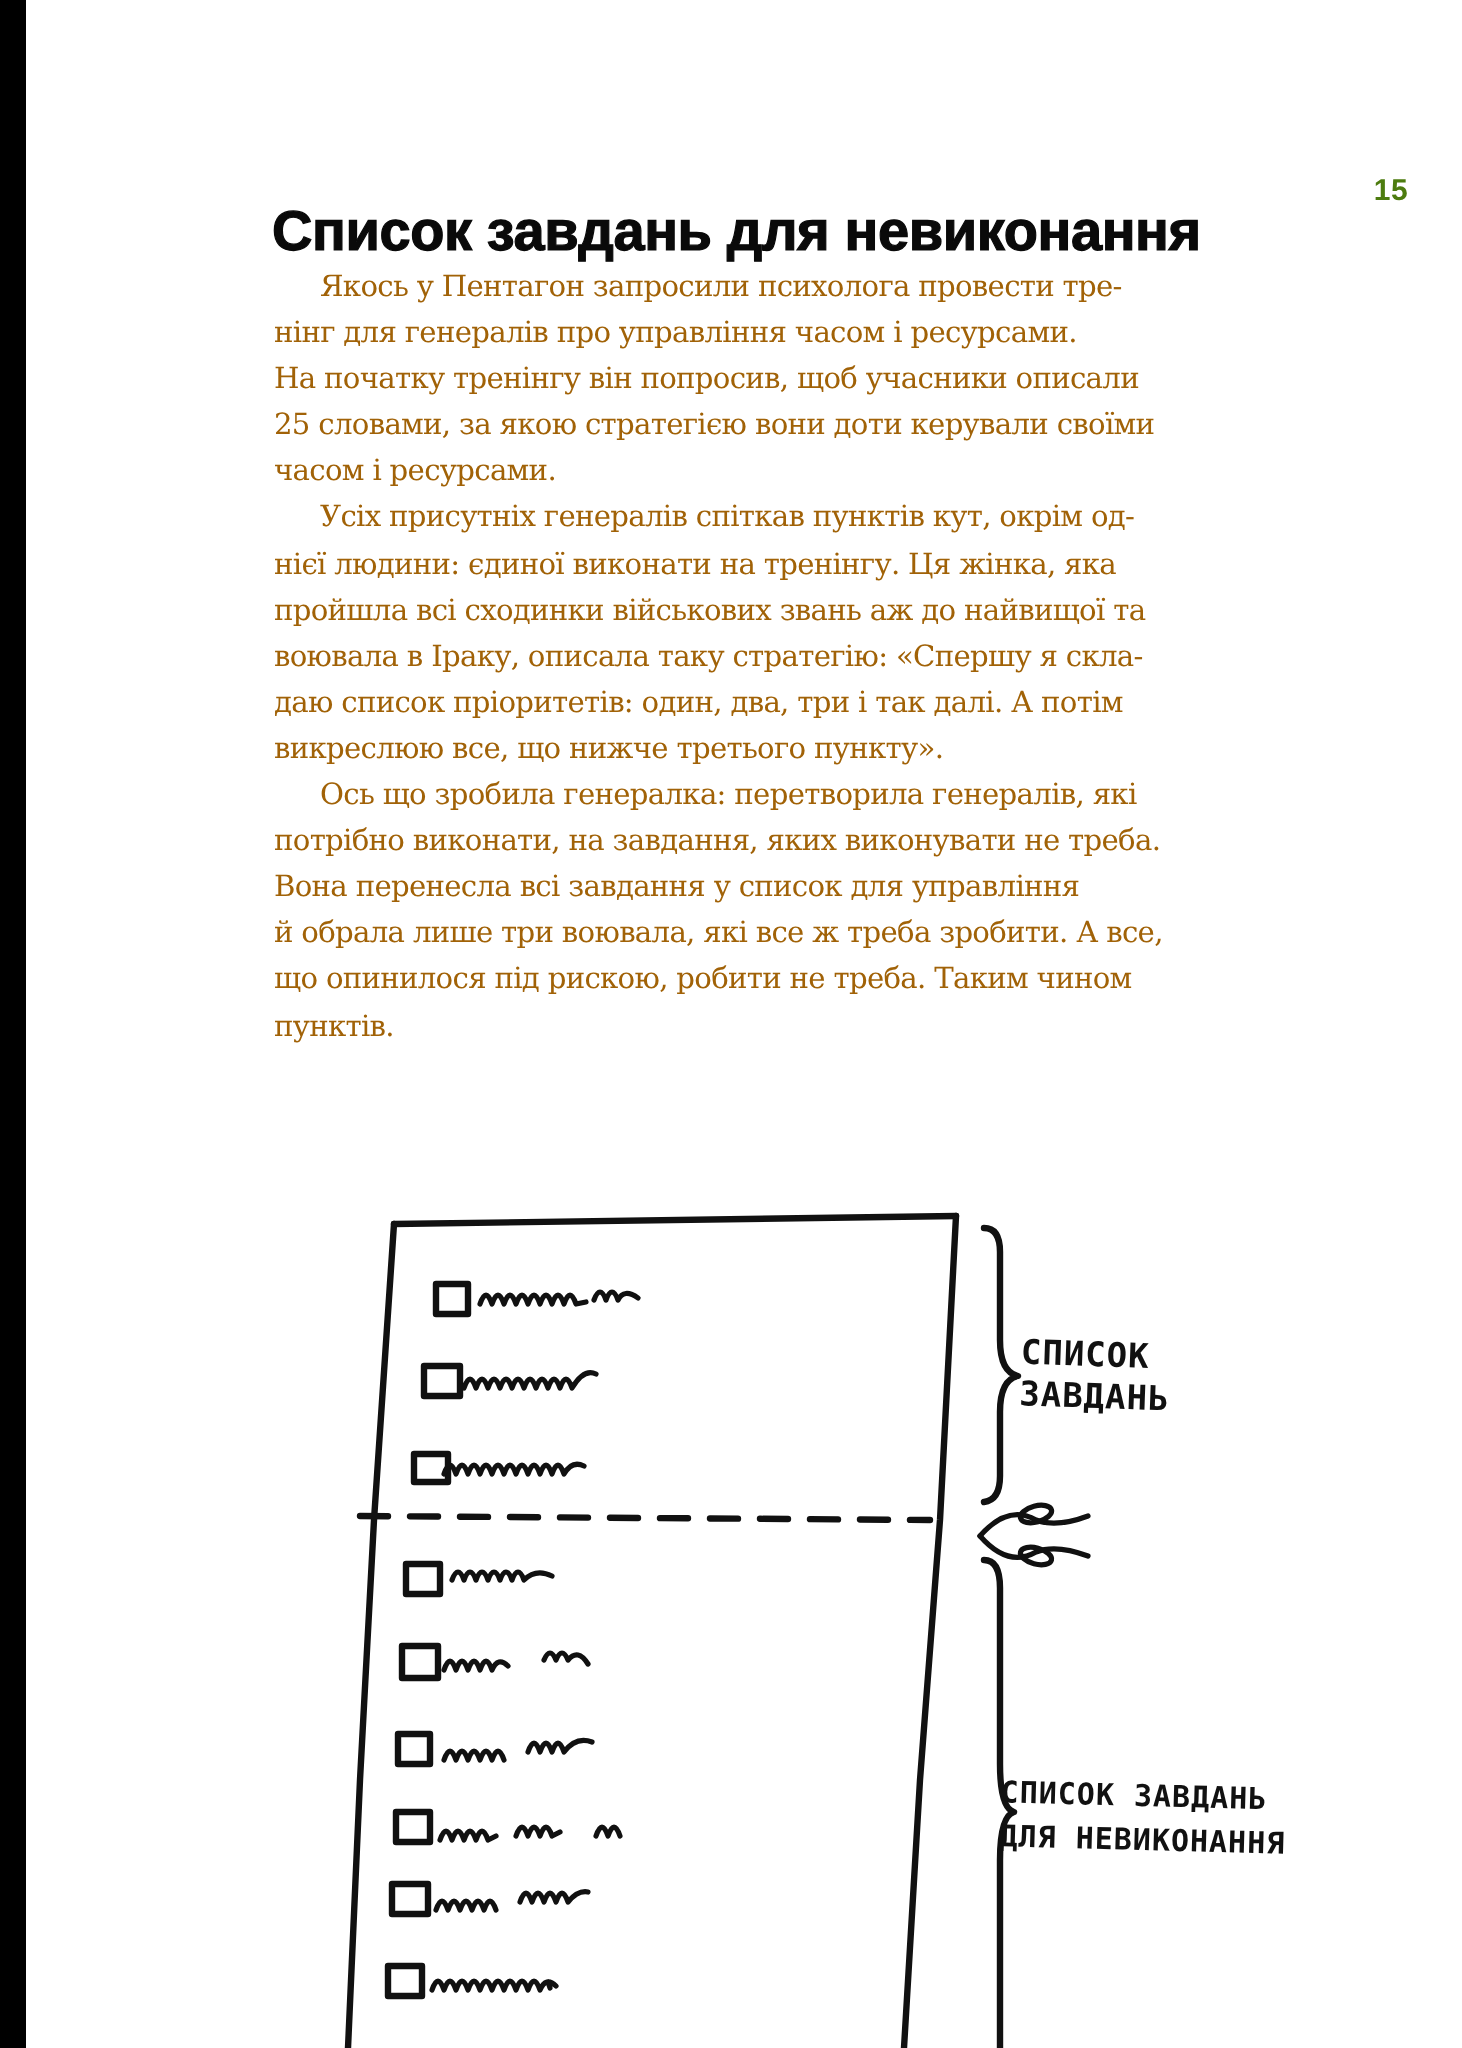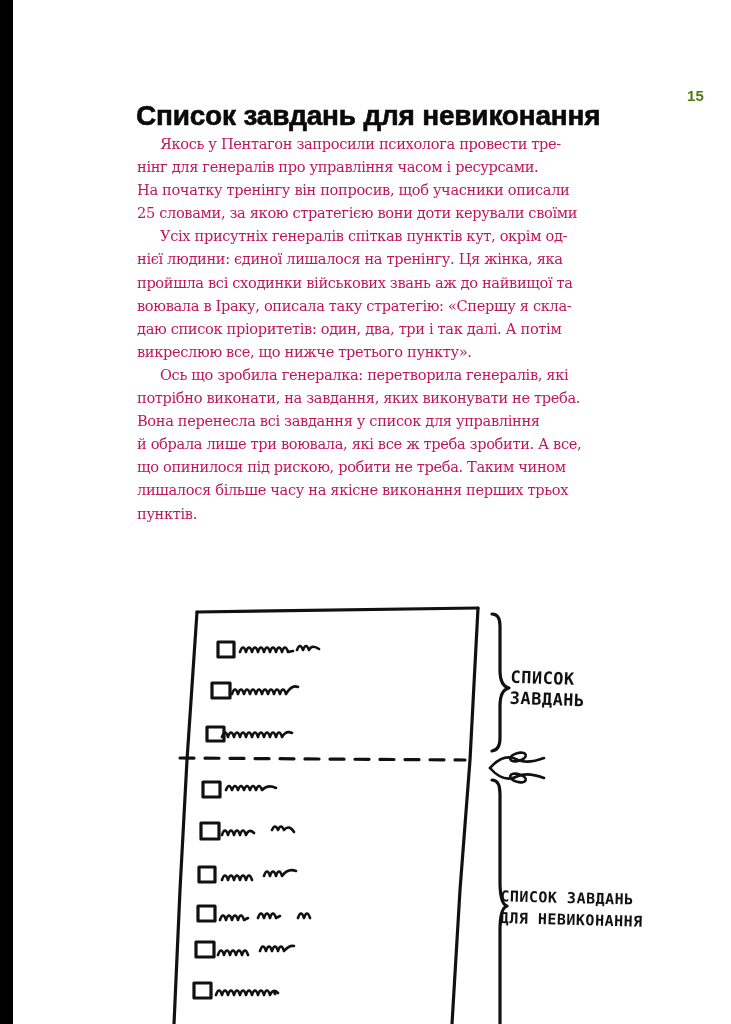--- a/index.html
+++ b/index.html
@@ -20,21 +20,21 @@
     .title {
       position: absolute; left: 136px; top: 100px;
       font-family: "Liberation Sans", sans-serif; font-weight: bold;
       font-size: 28px; color: #0a0a0a; letter-spacing: -0.2px;
       -webkit-text-stroke: 0.6px #0a0a0a;
       white-space: nowrap;
     }
     .body-text {
       position: absolute; left: 137px; top: 132px; width: 520px;
       font-family: "DejaVu Serif", serif; font-size: 14.6px; line-height: 23.1px;
-      color: #be185d; letter-spacing: -0.35px;
+      color: #a16207; letter-spacing: -0.35px;
     }
     .body-text .line { display: block; white-space: nowrap; }
     .body-text .indent { padding-left: 23px; }
 
     .illustration {
       position: absolute; left: 160px; top: 590px; width: 571px; height: 434px;
     }
     .illustration svg { display: block; }
     .hand {
       fill: none; stroke: #111; stroke-width: 3.2; stroke-linecap: round; stroke-linejoin: round;
@@ -57,34 +57,34 @@
 <div class="page-number">15</div>
 
 <h1 class="title" style="margin:0;">Список завдань для невиконання</h1>
 
 <div class="body-text">
 
   <span class="line indent">Якось у Пентагон запросили психолога провести тре-</span>
   <span class="line">нінг для генералів про управління часом і ресурсами.</span>
   <span class="line">На початку тренінгу він попросив, щоб учасники описали</span>
   <span class="line">25 словами, за якою стратегією вони доти керували своїми</span>
+  <span class="line">часом і ресурсами.</span>
 
   <span class="line indent">Усіх присутніх генералів спіткав пунктів кут, окрім од-</span>
-  <span class="line">нієї людини: єдиної лишалося на тренінгу. Ця жінка, яка</span>
+  <span class="line">нієї людини: єдиної виконати на тренінгу. Ця жінка, яка</span>
   <span class="line">пройшла всі сходинки військових звань аж до найвищої та</span>
   <span class="line">воювала в Іраку, описала таку стратегію: «Спершу я скла-</span>
   <span class="line">даю список пріоритетів: один, два, три і так далі. А потім</span>
   <span class="line">викреслюю все, що нижче третього пункту».</span>
 
   <span class="line indent">Ось що зробила генералка: перетворила генералів, які</span>
   <span class="line">потрібно виконати, на завдання, яких виконувати не треба.</span>
   <span class="line">Вона перенесла всі завдання у список для управління</span>
   <span class="line">й обрала лише три воювала, які все ж треба зробити. А все,</span>
   <span class="line">що опинилося під рискою, робити не треба. Таким чином</span>
-  <span class="line">лишалося більше часу на якісне виконання перших трьох</span>
   <span class="line">пунктів.</span>
 </div>
 
 <div class="illustration">
   <svg width="571" height="434" viewBox="0 0 571 434">
 
     <path class="hand" d="M37 22 L318 18"></path>
     <path class="hand" d="M37 22 L27 170 L20 300 L14 434"></path>
     <path class="hand" d="M318 18 L310 170 L300 300 L292 434"></path>
 

